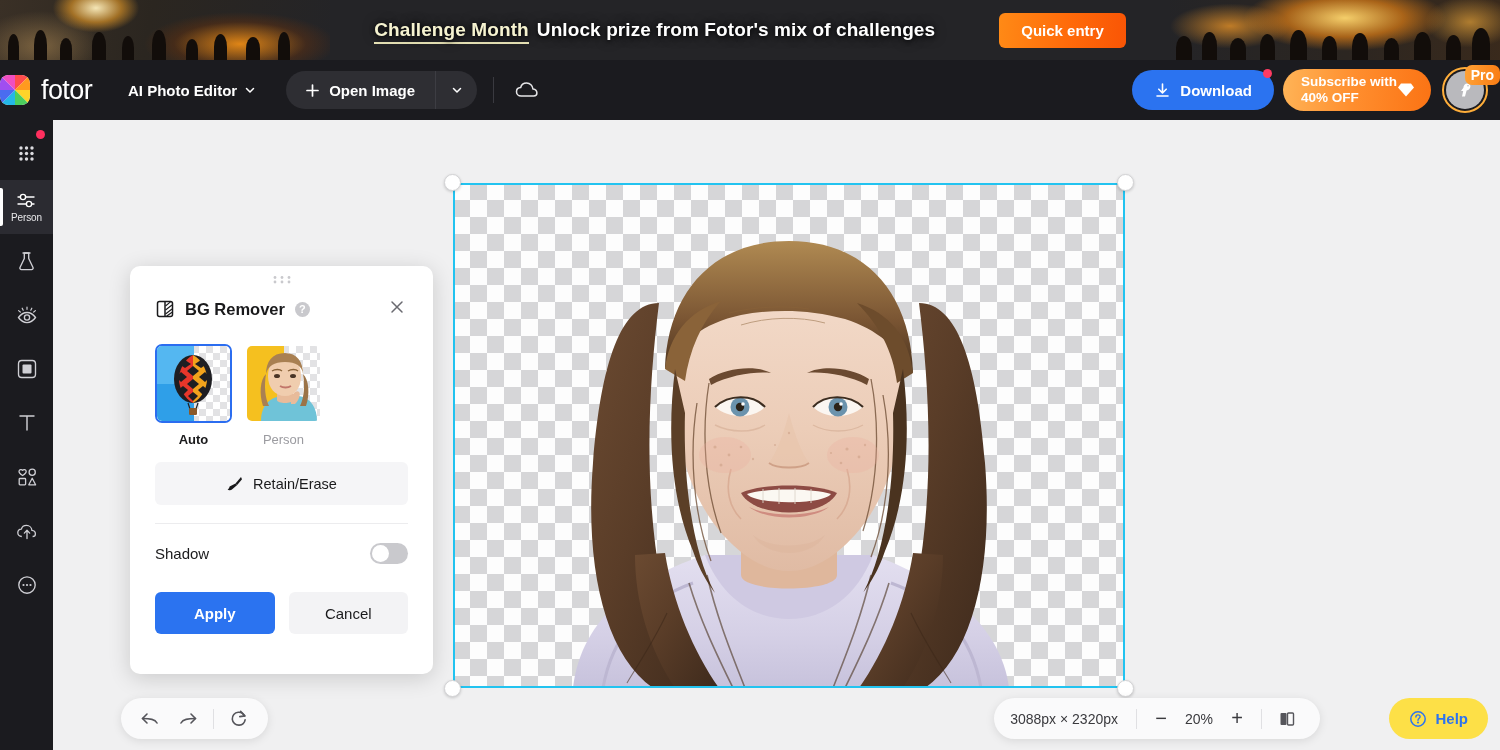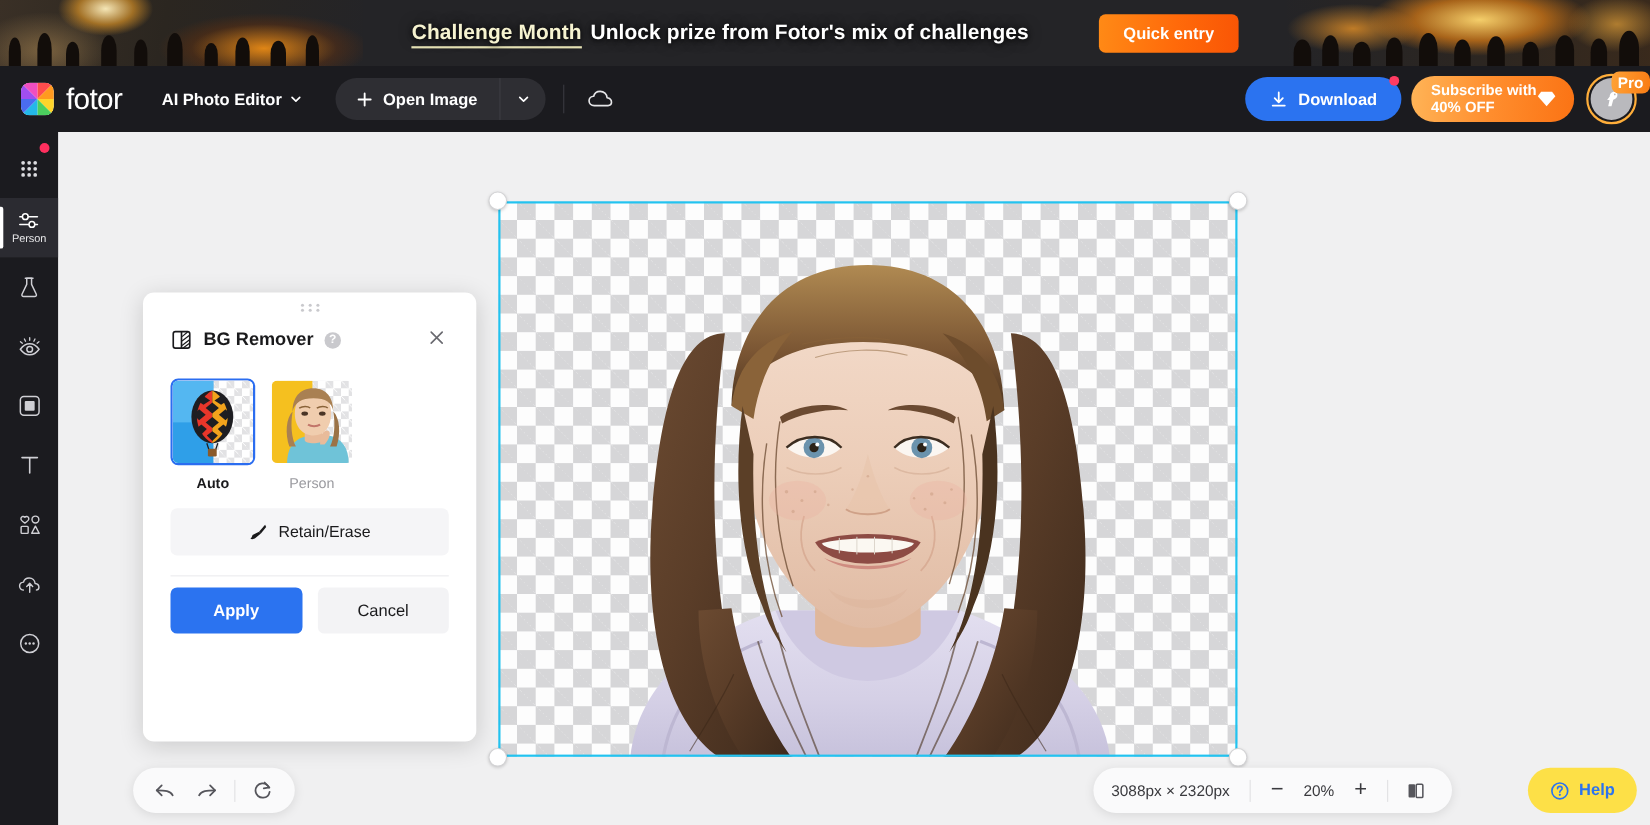--- a/index.html
+++ b/index.html
@@ -45,21 +45,21 @@
     color: #fff; font-size: 15px; font-weight: bold;
     padding: 9px 22px; border: none; border-radius: 6px; cursor: pointer;
     white-space: nowrap;
   }
 
   
   #app-header {
     position: absolute; left: 0; top: 60px; width: 1500px; height: 60px;
     background: #1b1b1f; display: flex; align-items: center; padding: 0 12px 0 0;
   }
-  #fotor-brand { display: flex; align-items: center; gap: 11px; padding-left: 19px; cursor: pointer; }
+  #fotor-brand { display: flex; align-items: center; gap: 11px; padding-left: 0; cursor: pointer; }
   #fotor-logo-mark { width: 30px; height: 30px; border-radius: 8px; overflow: hidden;
     display: block; }
   #fotor-wordmark { font-size: 27px; color: #fff; font-weight: 400; letter-spacing: -.6px; }
   #workspace-switcher { display: flex; align-items: center; gap: 7px;
     margin-left: 36px; color: #fff; font-size: 15px; font-weight: bold; cursor: pointer; }
   #open-image-group { display: flex; align-items: center; margin-left: 30px;
     background: #2e2e33; border-radius: 20px; height: 38px; }
   #open-image-button { display: flex; align-items: center; gap: 9px;
     color: #fff; font-size: 15px; font-weight: bold; padding: 0 20px 0 19px;
     height: 38px; cursor: pointer; }
@@ -642,20 +642,26 @@
     <button id="retain-erase-button">
       <svg width="17" height="17" viewBox="0 0 17 17">
         <path d="M15 2 L9.5 8.4 L11.2 10.1 L16 4.2 Z" fill="#1a1a1c"></path>
         <path d="M9.5 8.4 L11.2 10.1 L6.2 14.2 C5 15.2 2.6 15.6 1.6 14.6 C2.8 14 3.2 12.6 3.6 11.4 Z" fill="#1a1a1c"></path>
       </svg>
       <span>Retain/Erase</span>
     </button>
 
     <div id="panel-separator"></div>
 
+    <div id="shadow-row">
+      <span id="shadow-label">Shadow</span>
+      <div id="shadow-toggle">
+        <div class="knob"></div>
+      </div>
+    </div>
 
     <div id="panel-actions">
       <button id="apply-button">Apply</button>
       <button id="cancel-button">Cancel</button>
     </div>
   </div>
 
   <div id="history-toolbar">
     <div class="hist-btn">
       <svg width="20" height="20" viewBox="0 0 20 20">

